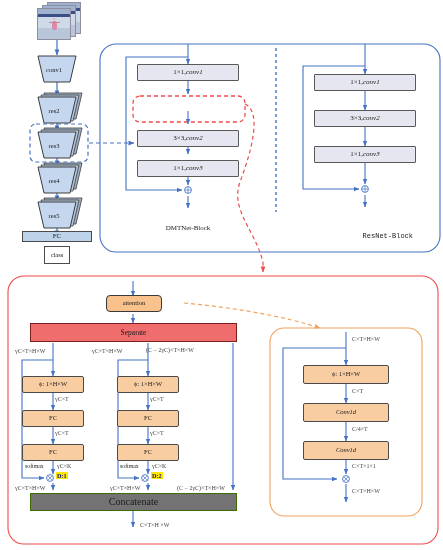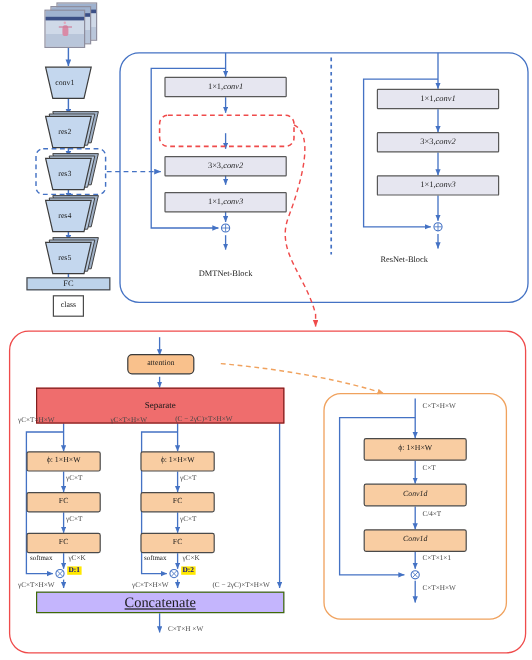--- a/index.html
+++ b/index.html
@@ -37,22 +37,22 @@
   .orange{
     background:#f9cda2;border:1.2px solid #4a4a4a;border-radius:2px;
     font-size:6.5px;color:#1b1b1b;
   }
   .orange.italic{font-style:italic;}
   .sep{
     background:#ef6d6d;border:1.1px solid #7e1f1f;
     font-size:7.5px;color:#1b1b1b;
   }
   .cat{
-    background:#c4b5fd;border:1.1px solid #3f6b06;
-    font-size:12px;color:#1b1b1b;text-decoration:underline;
+    background:#737373;border:1.1px solid #3f6b06;
+    font-size:10px;color:#1b1b1b;
   }
   .attn{
     background:#f9c18c;border:1.3px solid #3a3a3a;border-radius:4px;
     font-size:6.5px;color:#1b1b1b;
   }
 
   
   .tl{font-size:6px;color:#444;white-space:nowrap;position:absolute;}
 
   .dlab{
@@ -256,25 +256,25 @@
       <span>conv1</span>
   </div>
   <div class="box rb" style="left:314px;top:110px;width:102px;height:17px;">
     <span class="roman">3×3,</span>
       <span>conv2</span>
   </div>
   <div class="box rb" style="left:314px;top:146px;width:102px;height:17px;">
     <span class="roman">1×1,</span>
       <span>conv3</span>
   </div>
-  <div class="lbl blocklabel" style="left:317px;top:212px;width:96px;text-align:left;">ResNet-Block</div>
+  <div class="lbl blocklabel" style="left:317px;top:232px;width:96px;text-align:right;font-family:Liberation Mono, monospace;">ResNet-Block</div>
 
   <div class="box attn" style="left:106px;top:295px;width:56px;height:17px;">attention</div>
 
-  <div class="box sep" style="left:30px;top:323px;width:207px;height:30px;">Separate</div>
+  <div class="box sep" style="left:30px;top:323px;width:207px;height:19px;">Separate</div>
 
   <div class="tl" style="left:15px;top:348px;">γC×T×H×W</div>
   <div class="tl" style="left:92px;top:348px;">γC×T×H×W</div>
   <div class="tl" style="left:146px;top:347px;">(C − 2γC)×T×H×W</div>
 
   <div class="box orange" style="left:22px;top:376px;width:62px;height:17px;">ϕ: 1×H×W</div>
   <div class="tl" style="left:55px;top:396px;">γC×T</div>
   <div class="box orange" style="left:22px;top:410px;width:62px;height:17px;">FC</div>
   <div class="tl" style="left:55px;top:430px;">γC×T</div>
   <div class="box orange" style="left:22px;top:444px;width:62px;height:17px;">FC</div>

